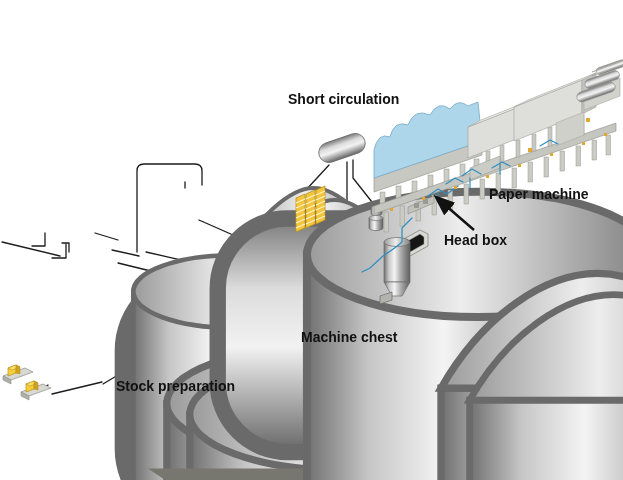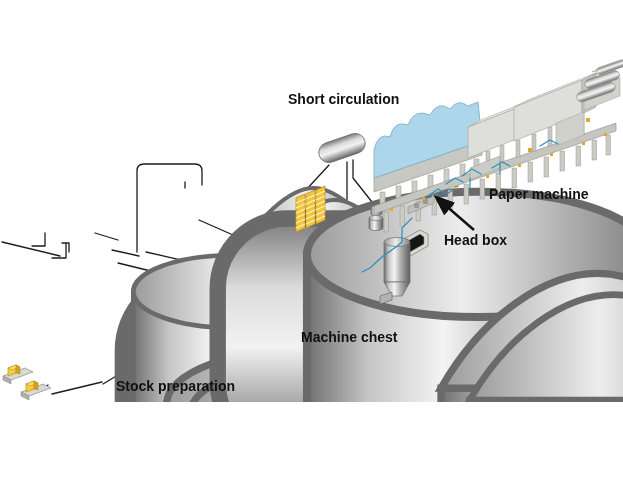--- a/index.html
+++ b/index.html
@@ -1,16 +1,16 @@
 <!DOCTYPE html>
 <html><head>
 <meta charset="utf-8">
 <style>
   html,body{margin:0;padding:0;background:#fff;}
-  .stage{position:relative;width:623px;height:402px;background:#ffffff;overflow:hidden;
+  .stage{position:relative;width:623px;height:480px;background:#ffffff;overflow:hidden;
          font-family:"Liberation Sans", sans-serif;}
   svg{display:block;}
   text.lbl{font-family:"Liberation Sans", sans-serif;font-weight:bold;font-size:14px;fill:#111;}
 </style>
 </head>
 <body>
 
 <div class="stage">
 <svg width="623" height="480" viewBox="0 0 623 480">
   <defs>

